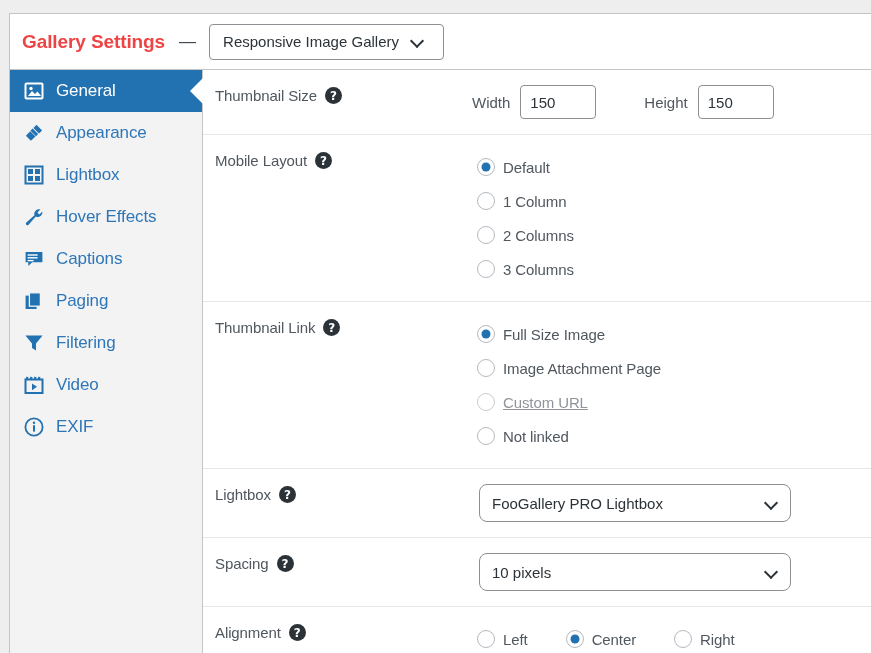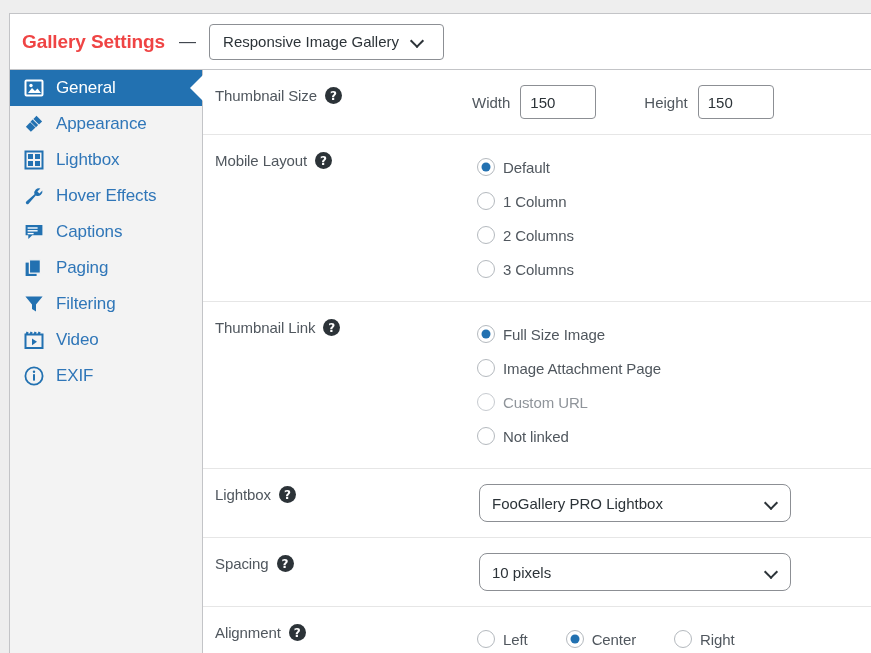--- a/index.html
+++ b/index.html
@@ -95,21 +95,21 @@
     border-top: 1px solid #c3c4c7;
     border-right: 1px solid #c3c4c7;
     border-bottom: 1px solid #c3c4c7;
     box-sizing: border-box;
     padding-top: 0;
     position: relative;
   }
   .nav-item {
     display: flex;
     align-items: center;
-    height: 36px;
+    height: 42px;
     padding-left: 13px;
     box-sizing: border-box;
     cursor: pointer;
     position: relative;
     color: #2b6cb0;
   }
   .nav-item .nav-label {
     font-size: 17px;
     color: #2f76b8;
     margin-left: 11px;
@@ -247,21 +247,21 @@
     width: 9px;
     height: 9px;
     border-radius: 50%;
     background: #2271b1;
   }
   .radio-text {
     font-size: 15px;
     color: #50575e;
     letter-spacing: -0.1px;
   }
-  .radio-line.disabled .radio-text { color: #8f949a; }
+  .radio-line.disabled .radio-text { color: #8f949a; text-decoration: underline; }
   .radio-line.disabled .radio-dot { border-color: #c7cbd0; }
 
   
   .sel-box {
     display: inline-flex;
     align-items: center;
     justify-content: space-between;
     width: 312px;
     height: 38px;
     border: 1px solid #8c8f94;

